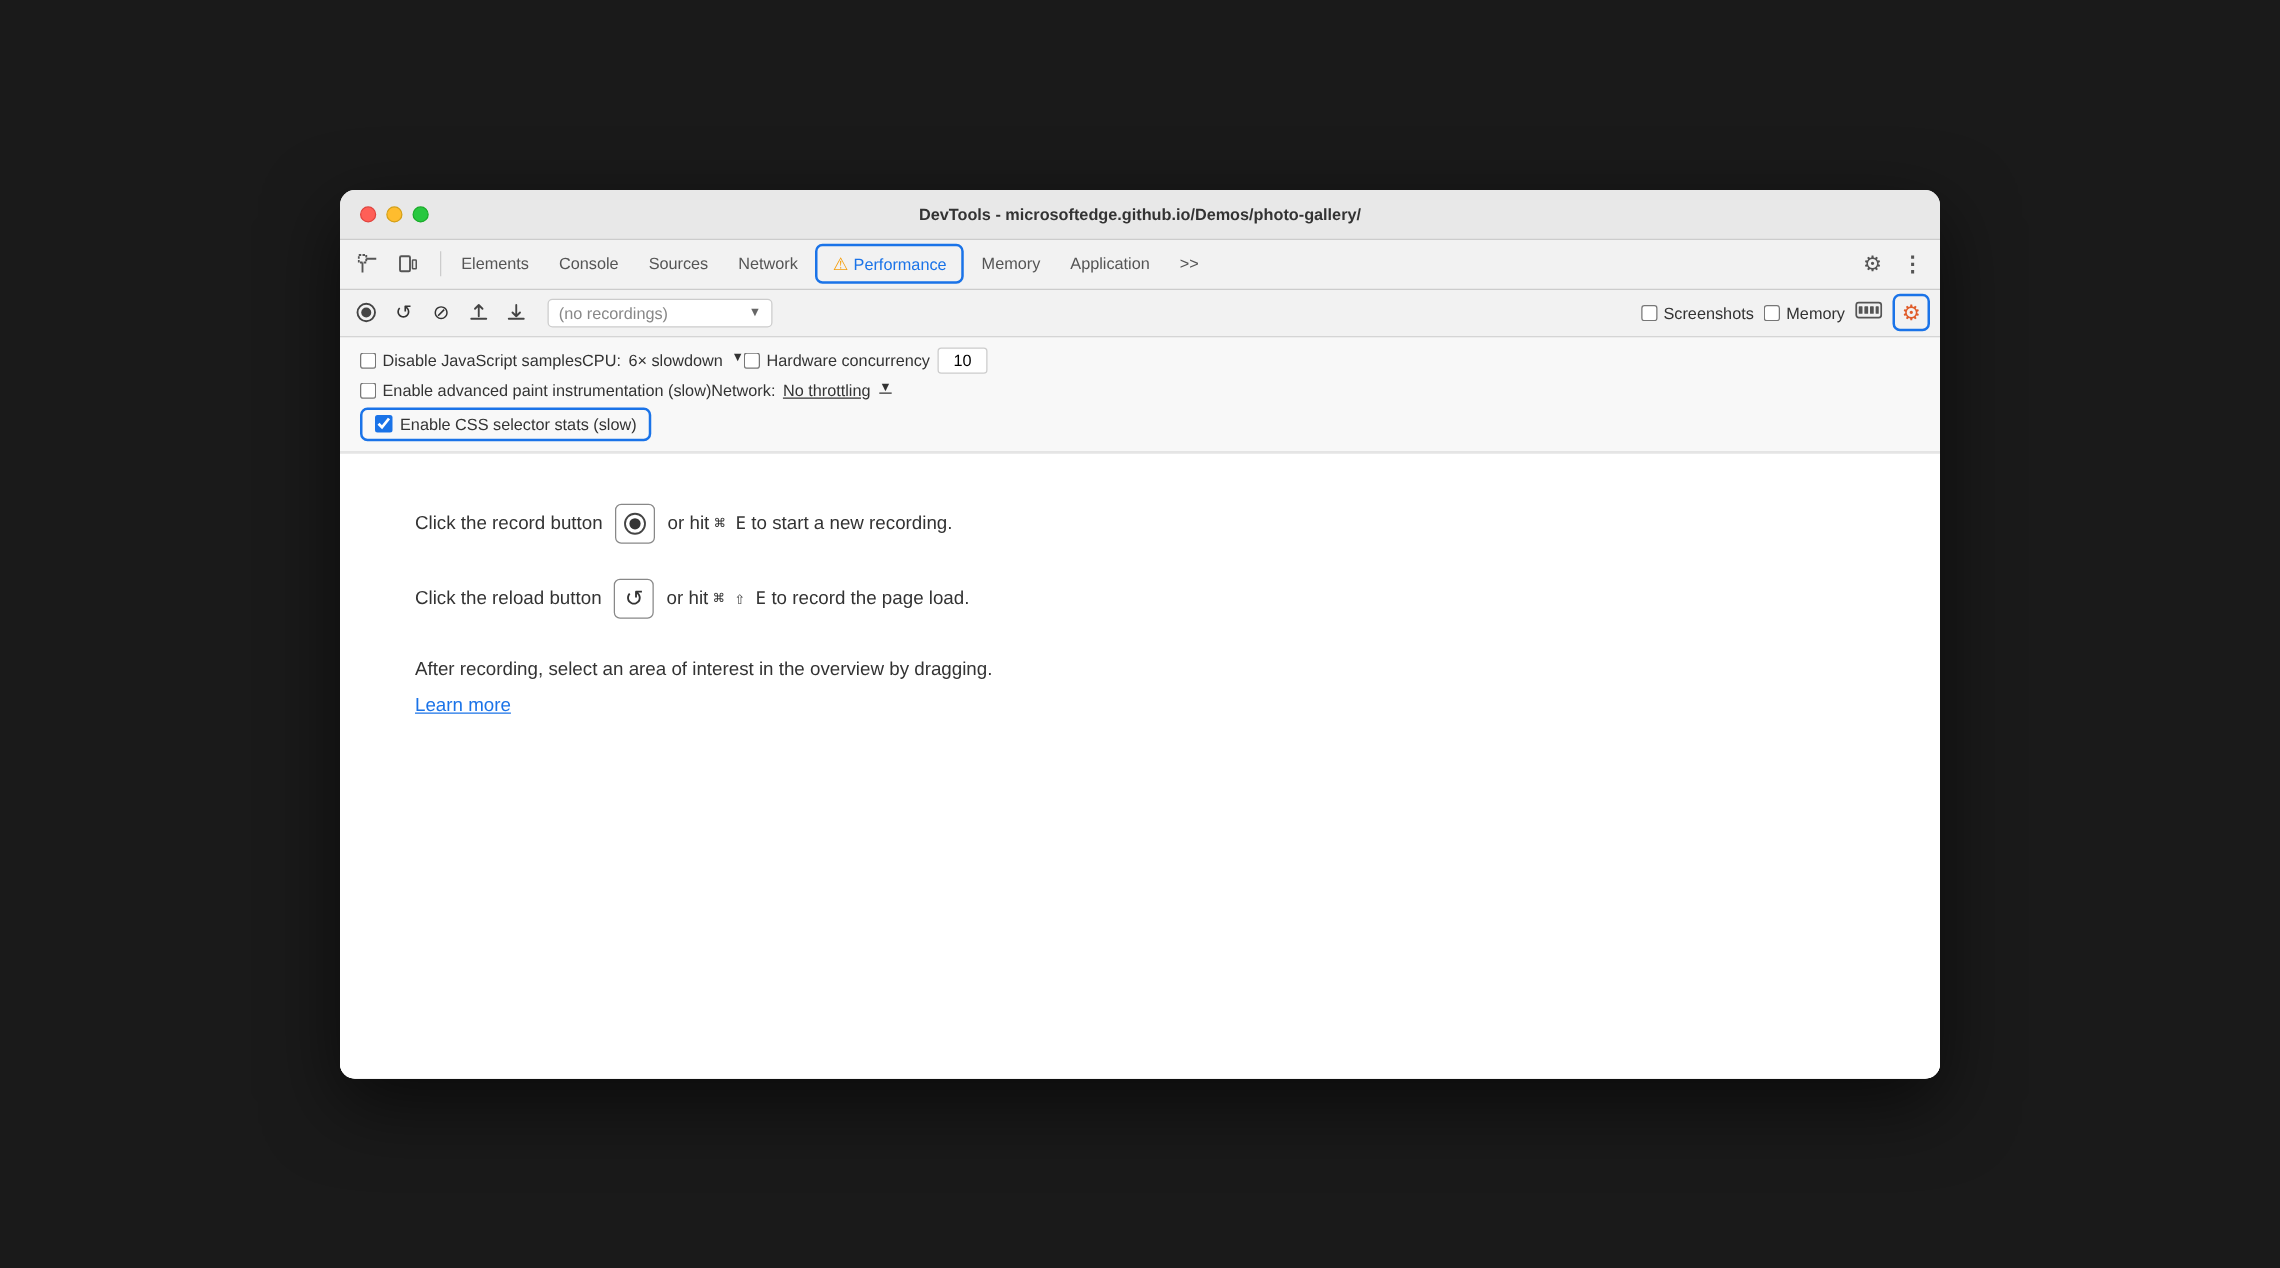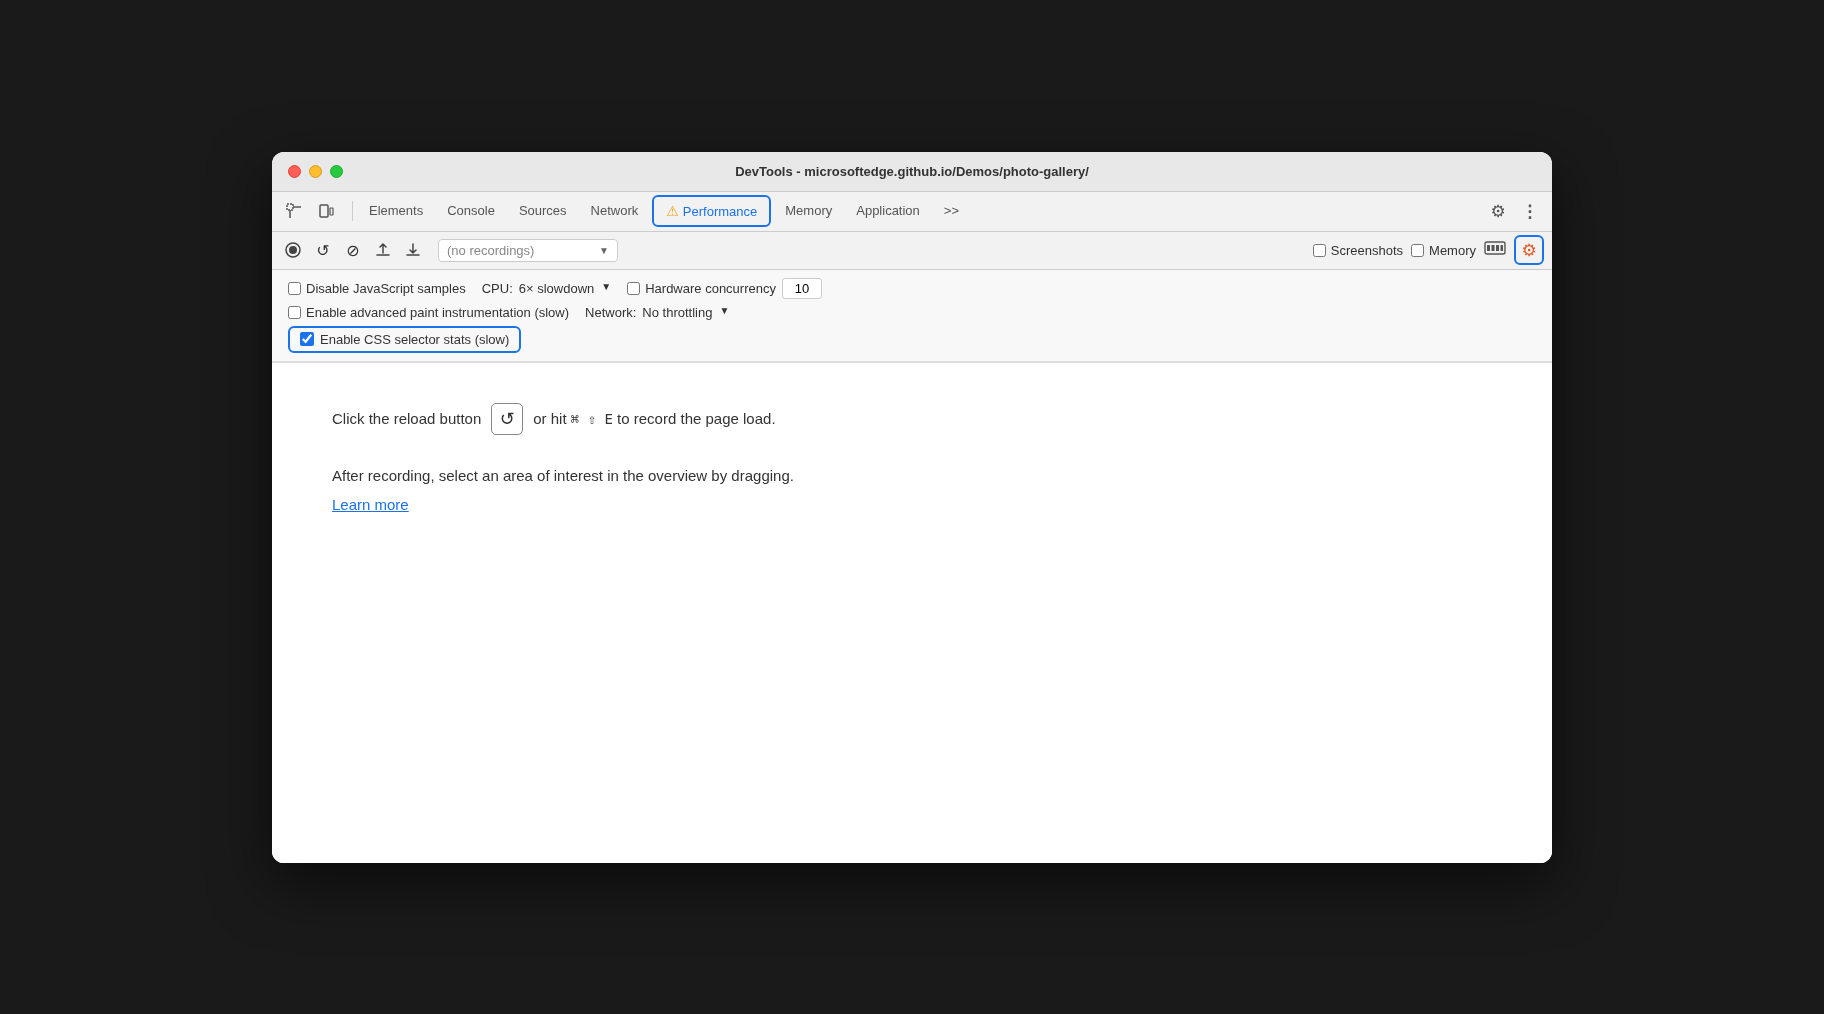--- a/index.html
+++ b/index.html
@@ -188,21 +188,20 @@
     }
     
     .settings-area {
       background: #f8f8f8;
       border-bottom: 1px solid #ddd;
       padding: 8px 16px;
     }
     .settings-row {
       display: flex;
       align-items: center;
-      gap: 16px;
       margin-bottom: 6px;
     }
     .settings-row:last-child { margin-bottom: 0; }
     .cpu-control {
       display: flex;
       align-items: center;
       gap: 6px;
       font-size: 13px;
       color: #333;
     }
@@ -458,38 +457,48 @@
           <input type="text" class="hw-input" value="10" style="">
         </div>
       </div>
       <div class="settings-row">
         <label class="checkbox-label">
           <input type="checkbox" style="">
           <span>Enable advanced paint instrumentation (slow)</span>
         </label>
         <div class="network-control">
           <span>Network:</span>
-          <div style="display:flex; align-items:flex-start; gap:4px; cursor:pointer;">
+          <div style="display:flex; align-items:flex-start; gap:4px; cursor:pointer;text-decoration:underline;">
             <span>No throttling</span>
             <span style="font-size:10px; margin-left:3px;">▼</span>
           </div>
         </div>
       </div>
       <div class="settings-row css-selector-row">
         <label class="css-selector-checkbox">
           <input type="checkbox" checked="" style="accent-color: rgb(26, 115, 232);">
           <span>Enable CSS selector stats (slow)</span>
         </label>
       </div>
     </div>
 
     <div class="divider"></div>
 
     <div class="main-content">
       <div class="instruction-block">
+        <span>Click the record button</span>
+        <span class="inline-btn">
+          <svg width="20" height="20" viewBox="0 0 20 20">
+            <circle cx="10" cy="10" r="8" stroke="#444" stroke-width="1.5" fill="none"></circle>
+            <circle cx="10" cy="10" r="4.5" fill="#333"></circle>
+          </svg>
+        </span>
+        <span>or hit <span class="kbd">⌘ E</span> to start a new recording.</span>
+      </div>
+      <div class="instruction-block">
         <span>Click the reload button</span>
         <span class="inline-btn" style="font-size:18px; font-weight:300;">↺</span>
         <span>or hit <span class="kbd">⌘ ⇧ E</span> to record the page load.</span>
       </div>
       <div class="description-block">
         <div>After recording, select an area of interest in the overview by dragging.</div>
         <a class="learn-more" href="#">Learn more</a>
       </div>
     </div>
   </div>

